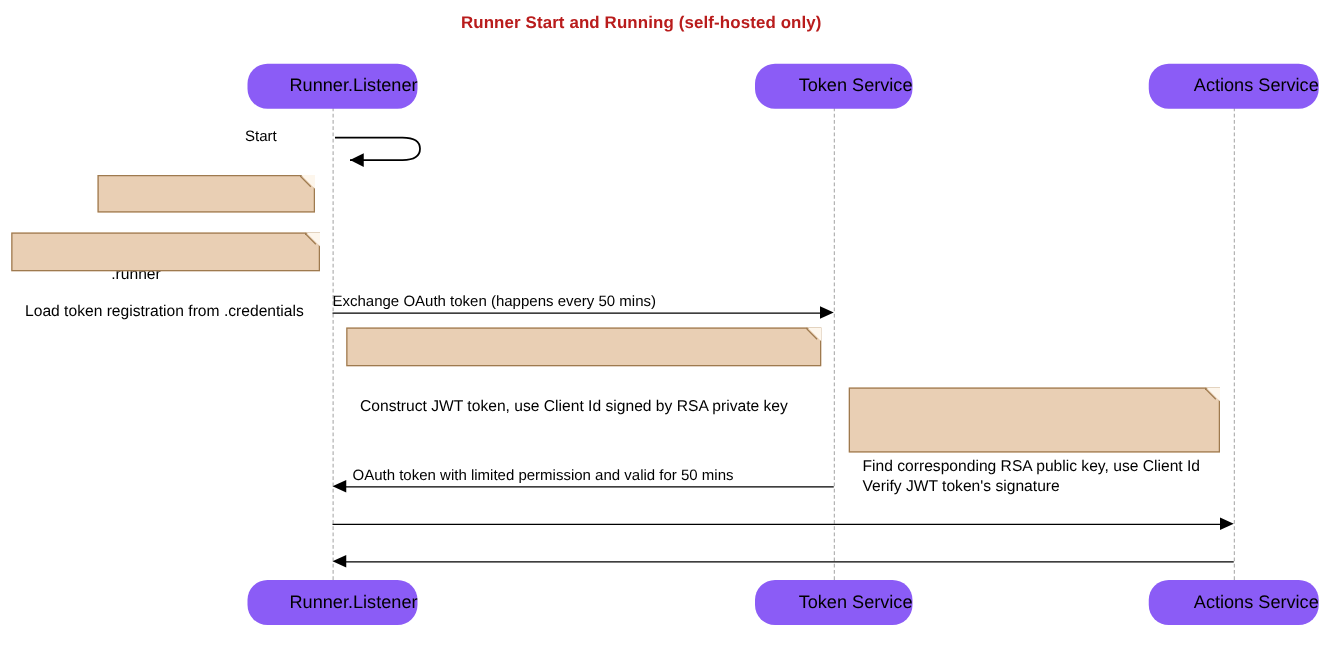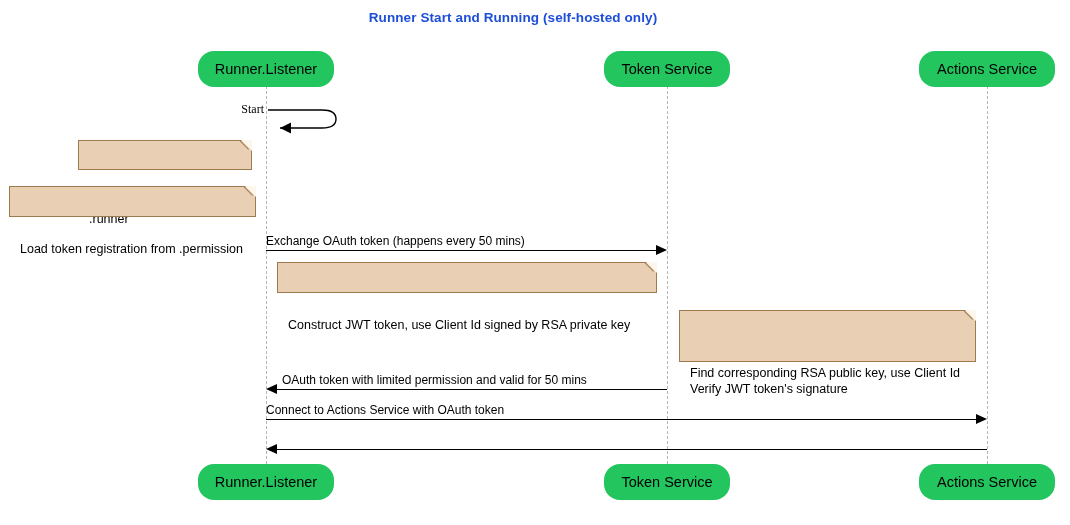--- a/index.html
+++ b/index.html
@@ -21,43 +21,43 @@
 
   
   .diagram-title {
     position: absolute;
     left: 0;
     top: 10px;
     width: 1026px;
     text-align: center;
     font-size: 13.5px;
     font-weight: bold;
-    color: #1d4ed8;
+    color: #b91c1c;
     letter-spacing: 0.1px;
   }
 
   
   .lifeline {
     position: absolute;
     width: 0;
     border-left: 1px dashed #b4b4b4;
     z-index: 1;
   }
 
   
   .participant {
     position: absolute;
     box-sizing: border-box;
-    background: #22c55e;
+    background: #8b5cf6;
     border-radius: 16px;
     color: #000000;
     font-size: 14.5px;
     display: flex;
     align-items: center;
-    justify-content: center;
+    justify-content: flex-end;
     z-index: 5;
     white-space: nowrap;
   }
 
   
   .note {
     position: absolute;
     box-sizing: border-box;
     background: #e9cfb4;
     border: 1px solid #9e7a4f;
@@ -171,38 +171,38 @@
   <div class="participant" style="left:198px; top:464px; width:136px; height:36px;">
     <span>Runner.Listener</span>
   </div>
   <div class="participant" style="left:604px; top:464px; width:126px; height:36px;">
     <span>Token Service</span>
   </div>
   <div class="participant" style="left:919px; top:464px; width:136px; height:36px;">
     <span>Actions Service</span>
   </div>
 
-  <div class="msg-label" style="left:196px; top:102px; width:68px; text-align:right;font-family:Liberation Serif, serif;">Start</div>
+  <div class="msg-label" style="left:196px; top:102px; width:68px; text-align:left;">Start</div>
   <div class="self-msg" style="left:264px; top:104px;">
     <svg width="80" height="32" viewBox="0 0 80 32">
       <path d="M 4 6 L 58 6 Q 72 6 72 15 Q 72 24 58 24 L 16 24" fill="none" stroke="#000000" stroke-width="1.4"></path>
       <polygon points="16,24 27,18.5 27,29.5" fill="#000000"></polygon>
     </svg>
   </div>
 
   <div class="note" style="left:78px; top:140px; width:174px; height:30px;">
     <span class="fold"></span>
     <span class="fold-edge"></span>
     <span class="note-text">Load config info from .runner</span>
   </div>
 
   <div class="note" style="left:9px; top:186px; width:247px; height:31px;">
     <span class="fold"></span>
     <span class="fold-edge"></span>
-    <span class="note-text">Load token registration from .permission</span>
+    <span class="note-text">Load token registration from .credentials</span>
   </div>
 
   <div class="msg-label" style="left:266px; top:234px; width:401px;">Exchange OAuth token (happens every 50 mins)</div>
   <div class="msg" style="left:266px; top:250px; width:401px;">
     <div class="msg-line" style="width:391px;"></div>
     <div class="arrow-head right" style="left:390px;"></div>
   </div>
 
   <div class="note" style="left:277px; top:262px; width:380px; height:31px;">
     <span class="fold"></span>
@@ -216,21 +216,20 @@
     <span class="note-text">Find corresponding RSA public key, use Client Id
 Verify JWT token's signature</span>
   </div>
 
   <div class="msg-label" style="left:282px; top:373px; width:401px;">OAuth token with limited permission and valid for 50 mins</div>
   <div class="msg" style="left:266px; top:389px; width:401px;">
     <div class="msg-line" style="left:10px; width:391px;"></div>
     <div class="arrow-head left" style="left:0px;"></div>
   </div>
 
-  <div class="msg-label" style="left:266px; top:403px; width:721px;">Connect to Actions Service with OAuth token</div>
   <div class="msg" style="left:266px; top:419px; width:721px;">
     <div class="msg-line" style="width:711px;"></div>
     <div class="arrow-head right" style="left:710px;"></div>
   </div>
 
   <div class="msg" style="left:266px; top:449px; width:721px;">
     <div class="msg-line" style="left:10px; width:711px;"></div>
     <div class="arrow-head left" style="left:0px;"></div>
   </div>
 

